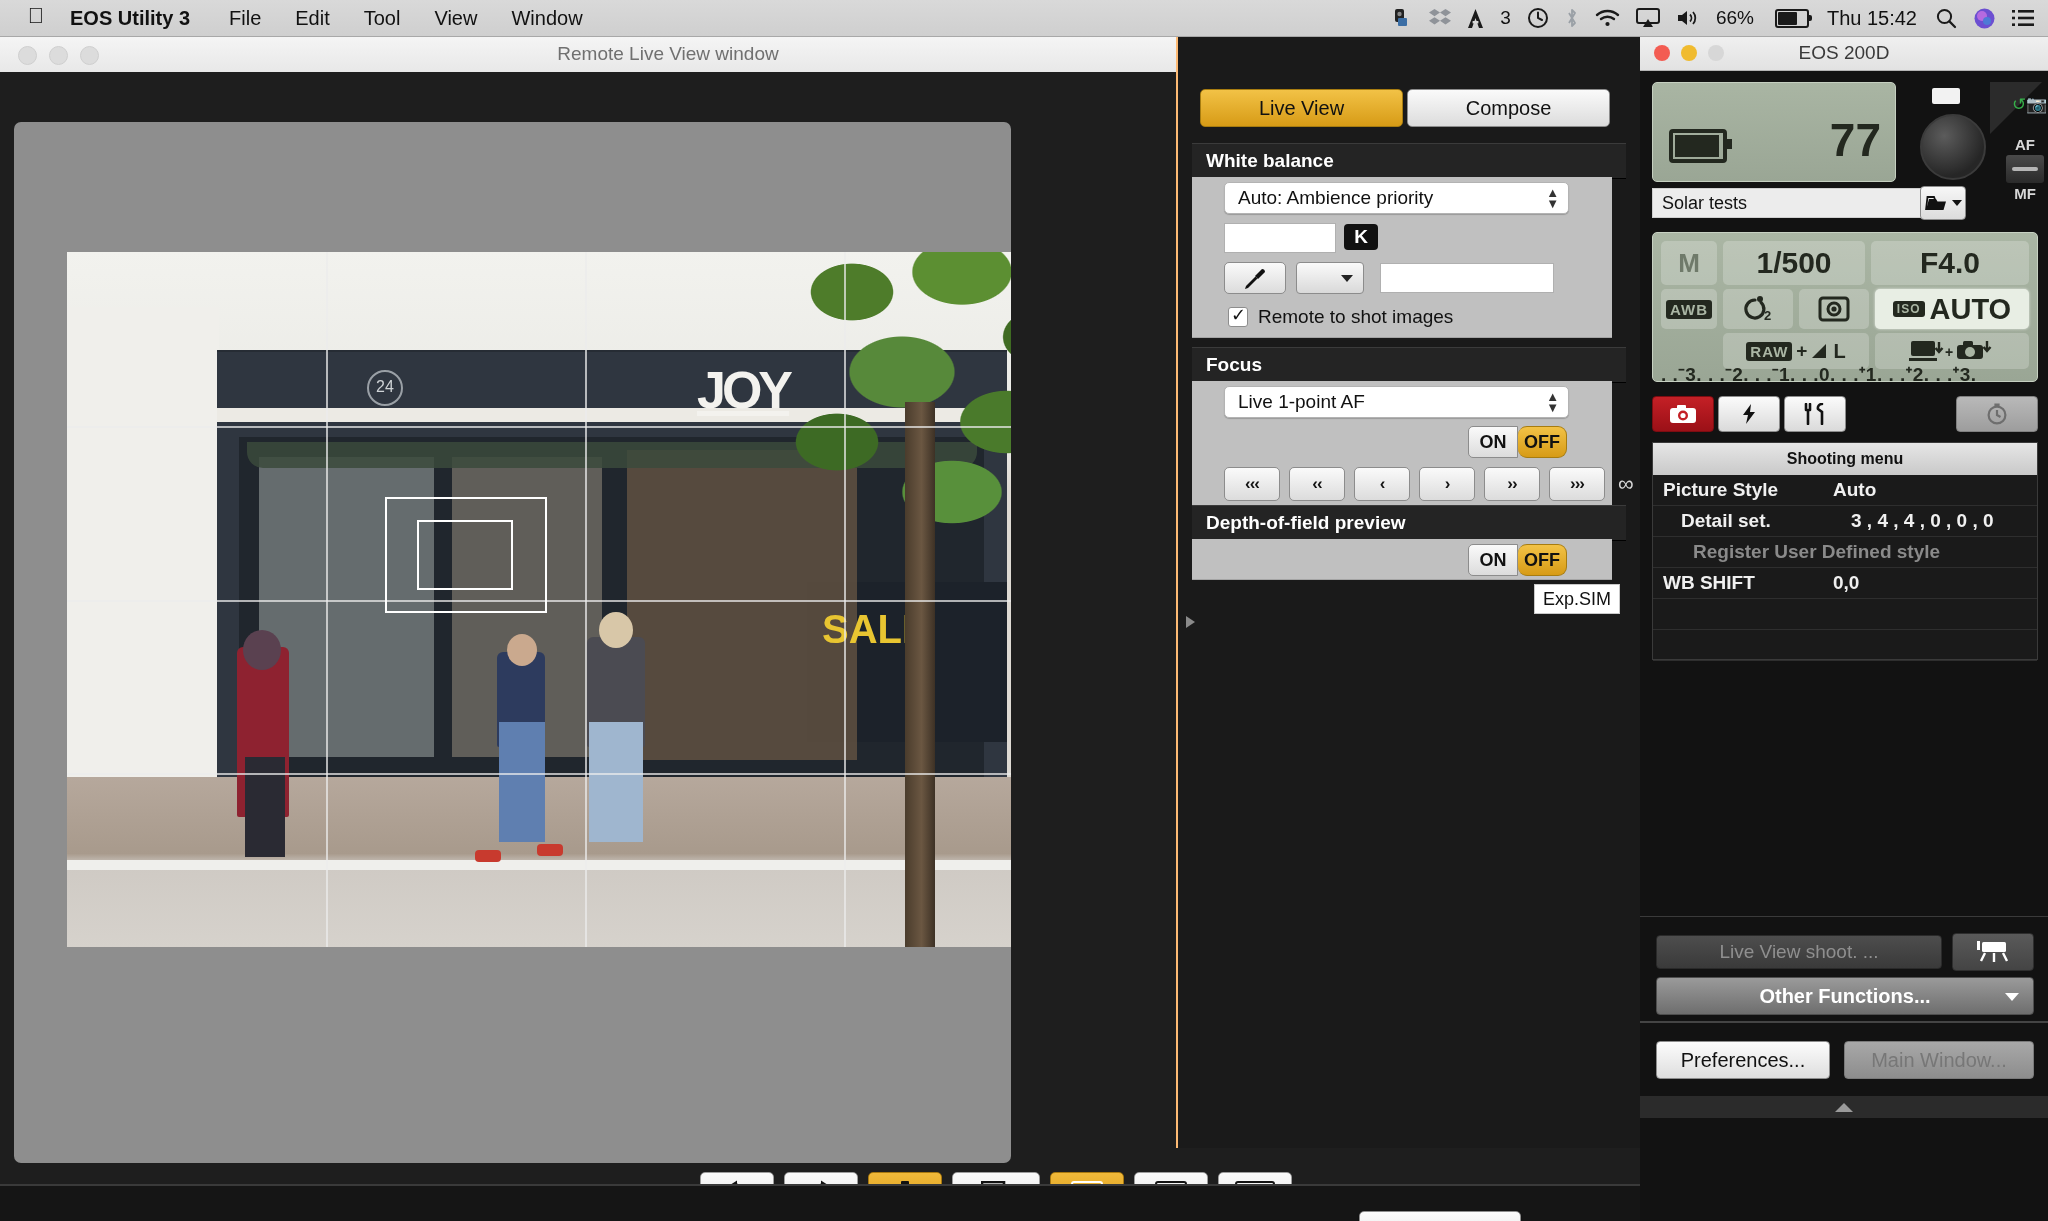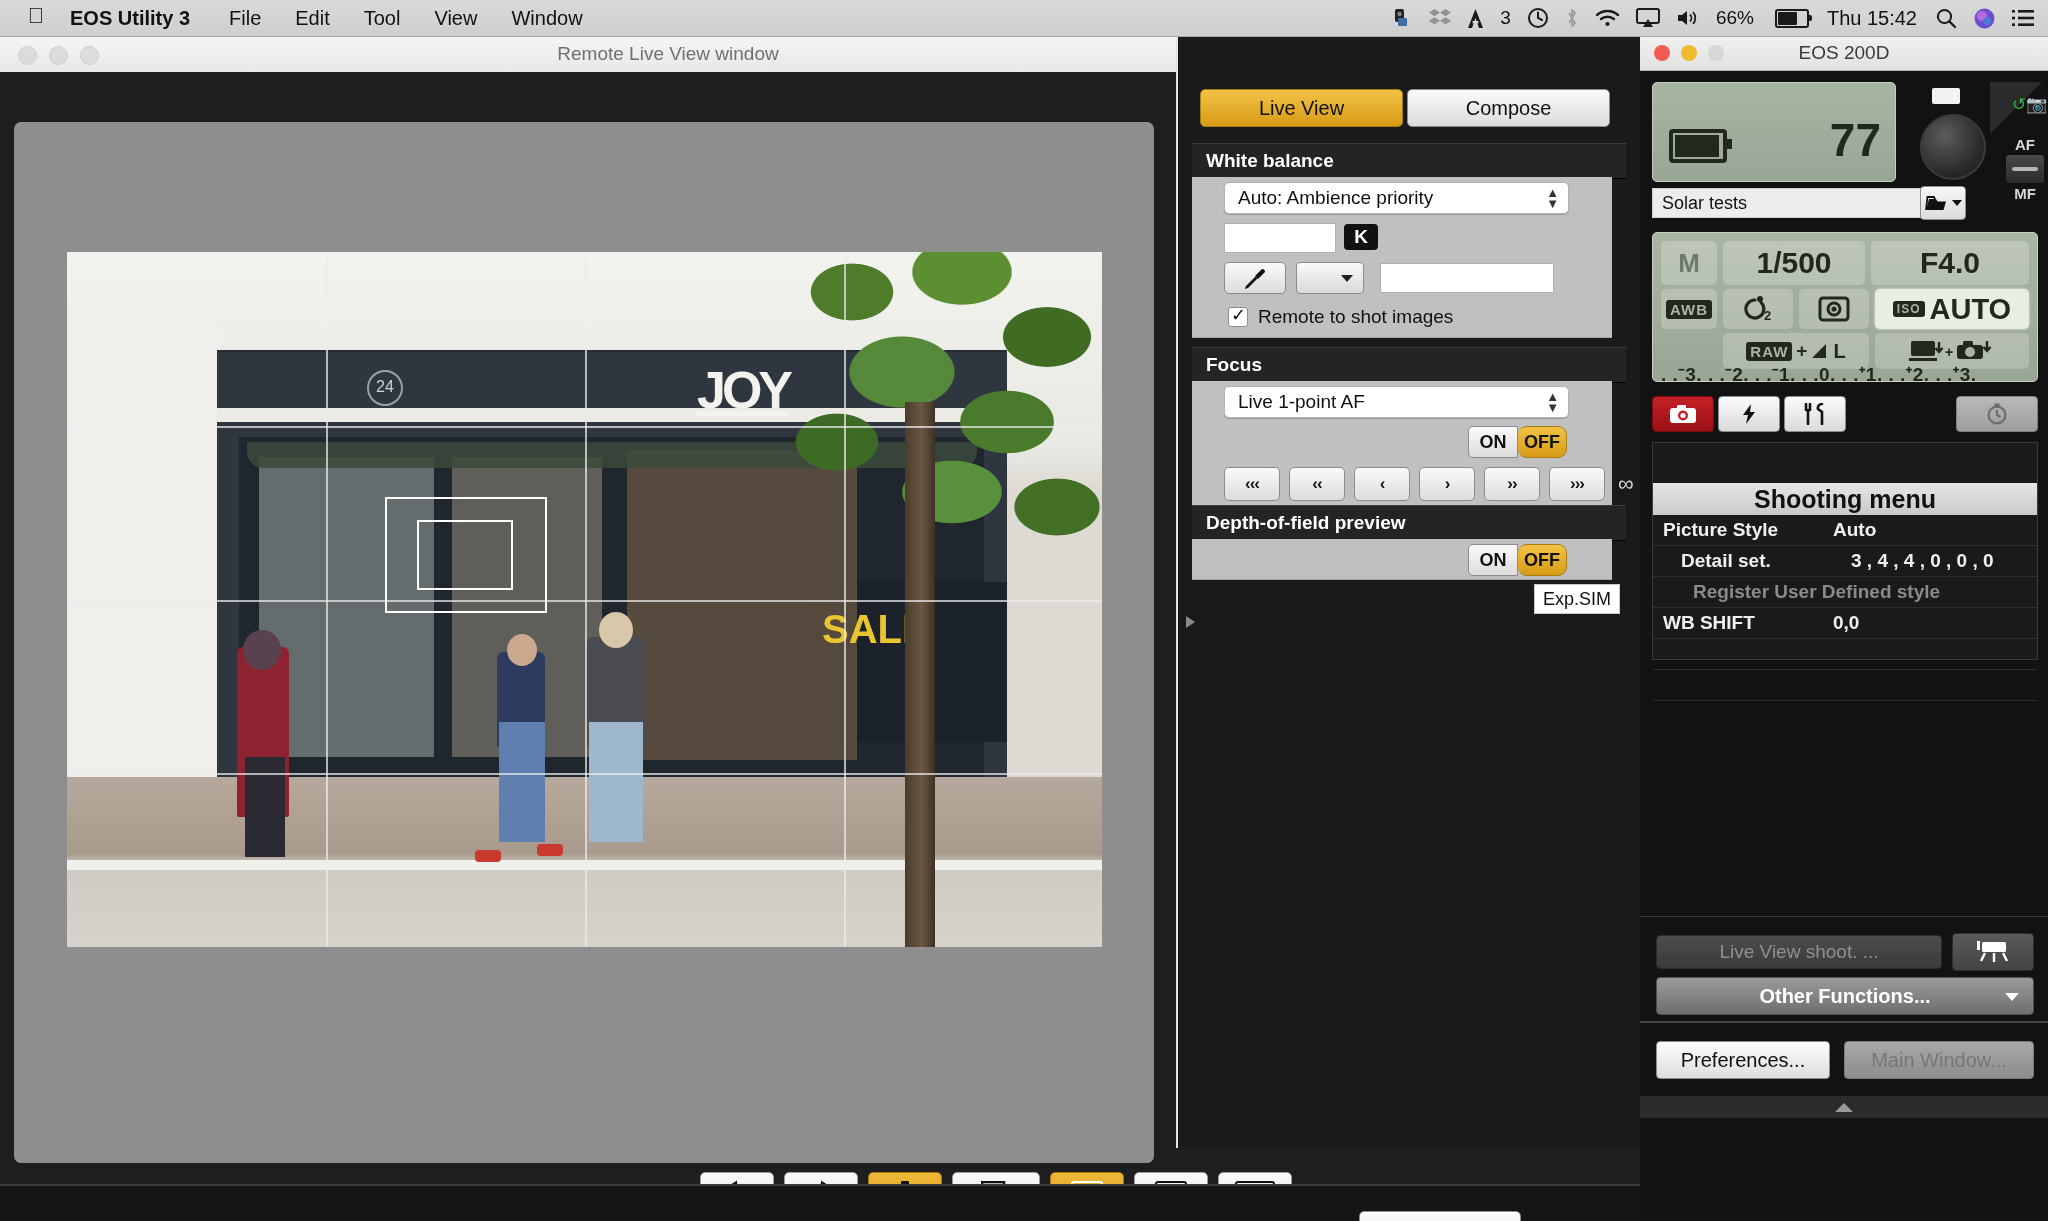--- a/index.html
+++ b/index.html
@@ -46,21 +46,21 @@
     display:flex;align-items:center;justify-content:center;
     font-size:19px;color:#707070;
   }
   .traffic{position:absolute;left:18px;top:10px;display:flex;gap:12px;}
   .tl{width:17px;height:17px;border-radius:50%;background:#dcdcdc;border:1px solid #cfcfcf;}
 
   .lv-body{position:absolute;left:0;top:36px;width:1640px;height:1112px;background:#1e1e1e;}
 
   
   .preview{
-    position:absolute;left:14px;top:50px;width:1140px;height:1041px;
+    position:absolute;left:14px;top:50px;width:997px;height:1041px;
     background:#8e8e8e;border-radius:7px;overflow:hidden;
   }
   .photo{
     position:absolute;left:53px;top:130px;width:1035px;height:695px;
     overflow:hidden;background:#b9b9b9;
   }
   
   .sky{position:absolute;inset:0;background:linear-gradient(180deg,#f2f2ee 0%,#e9e9e4 28%,#dedad3 34%,#dedad3 100%);}
   .facade{position:absolute;left:150px;top:100px;width:790px;height:430px;background:#2f3640;}
   .facade-top{position:absolute;left:150px;top:98px;width:790px;height:62px;background:#262c34;}
@@ -135,21 +135,21 @@
   .closebtn{
     position:absolute;left:1440px;top:1175px;transform:translateX(-50%);
     width:160px;height:40px;border-radius:5px;
     background:linear-gradient(180deg,#fcfcfc 0%,#dfdfdf 100%);
     border:1px solid #8e8e8e;
     display:flex;align-items:center;justify-content:center;
     font-size:20px;color:#111;box-shadow:0 1px 2px rgba(0,0,0,.5);
   }
 
   
-  .ctrl{position:absolute;left:1176px;top:36px;width:464px;height:1112px;background:#1a1a1a;border-left:2px solid #e5e5e5;}
+  .ctrl{position:absolute;left:1176px;top:36px;width:464px;height:1112px;background:#1a1a1a;border-left:2px solid #fdba74;}
   .ctrl-arrow{position:absolute;left:8px;top:580px;width:0;height:0;border-left:9px solid #8a8a8a;border-top:6px solid transparent;border-bottom:6px solid transparent;}
   .tabs{position:absolute;left:22px;top:53px;width:410px;height:38px;display:flex;gap:4px;}
   .tab{
     flex:1;display:flex;align-items:center;justify-content:center;
     border-radius:5px;font-size:20px;color:#111;
     background:linear-gradient(180deg,#fafafa 0%,#dcdcdc 100%);
     border:1px solid #8c8c8c;
   }
   .tab.active{background:linear-gradient(180deg,#f2c246 0%,#d79b16 100%);border-color:#a77c10;}
   .sec-head{
@@ -256,21 +256,21 @@
 
   .eos-tabs{position:absolute;left:12px;top:360px;width:384px;height:36px;}
   .etb{position:absolute;width:60px;height:34px;border-radius:4px;
     background:linear-gradient(180deg,#fbfbfb,#dadada);border:1px solid #8c8c8c;
     display:flex;align-items:center;justify-content:center;font-size:20px;color:#111;}
   .etb.red{background:linear-gradient(180deg,#c42026,#9b1017);border-color:#7d0c11;color:#fff;}
   .etb.grey{background:linear-gradient(180deg,#b9b9b9,#9d9d9d);border-color:#808080;color:#6e6e6e;width:80px;}
 
   .menu{position:absolute;left:12px;top:406px;width:384px;height:216px;background:#1a1a1a;border:1px solid #3a3a3a;}
   .menu-head{height:32px;background:linear-gradient(180deg,#e6e6e6,#c9c9c9);display:flex;align-items:center;justify-content:center;
-    font-size:25px;font-weight:bold;color:#111;margin-top:40px;}
+    font-size:16px;font-weight:bold;color:#111;}
   .menu-row{height:30px;display:flex;align-items:center;border-bottom:1px solid #2e2e2e;color:#f0f0f0;font-size:19px;font-weight:bold;}
   .menu-row .k{width:170px;padding-left:10px;}
   .menu-row .v{flex:1;}
   .menu-row.sub .k{padding-left:28px;}
   .menu-row.dim{color:#8a8a8a;}
   .menu-row.dim .k{padding-left:40px;width:auto;}
 
   .eos-actions{position:absolute;left:0;top:880px;width:408px;height:150px;border-top:1px solid #3a3a3a;}
   .lvshoot{position:absolute;left:16px;top:18px;width:284px;height:32px;border-radius:4px;
     background:linear-gradient(180deg,#4d4d4d,#3a3a3a);border:1px solid #2a2a2a;

